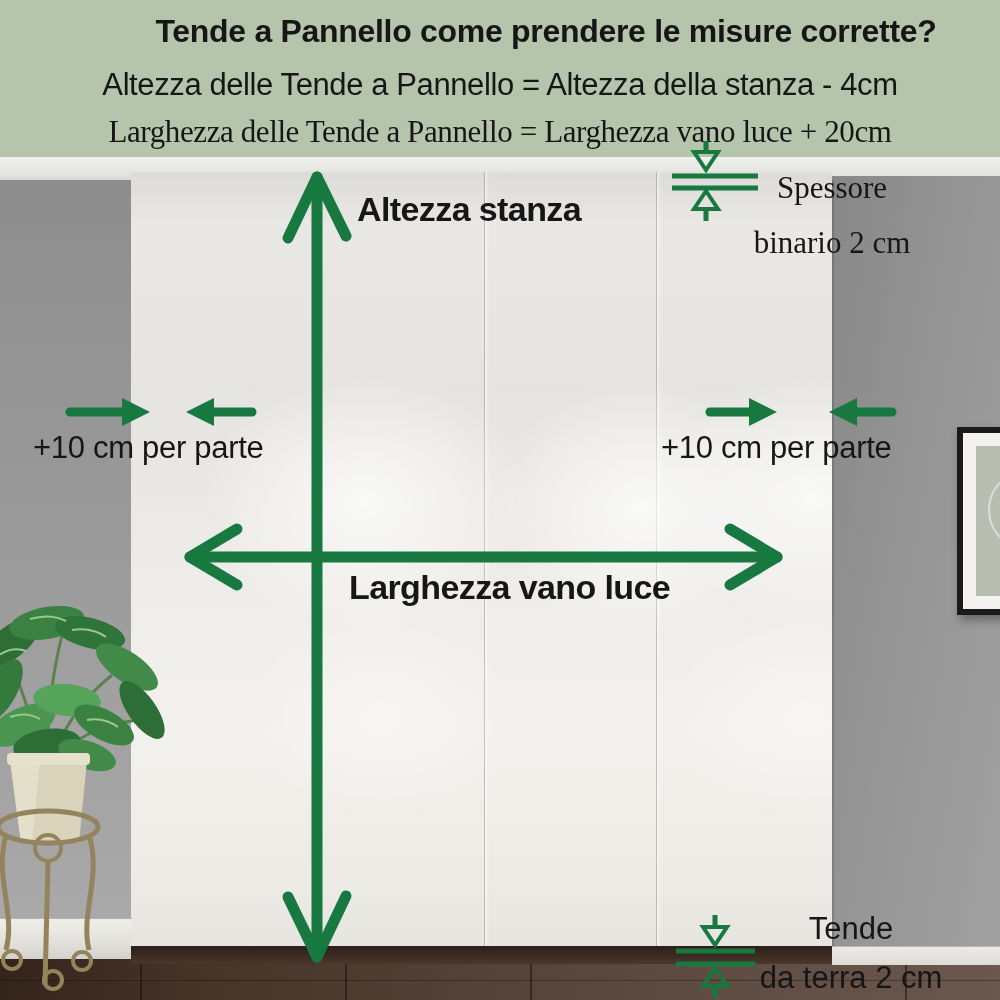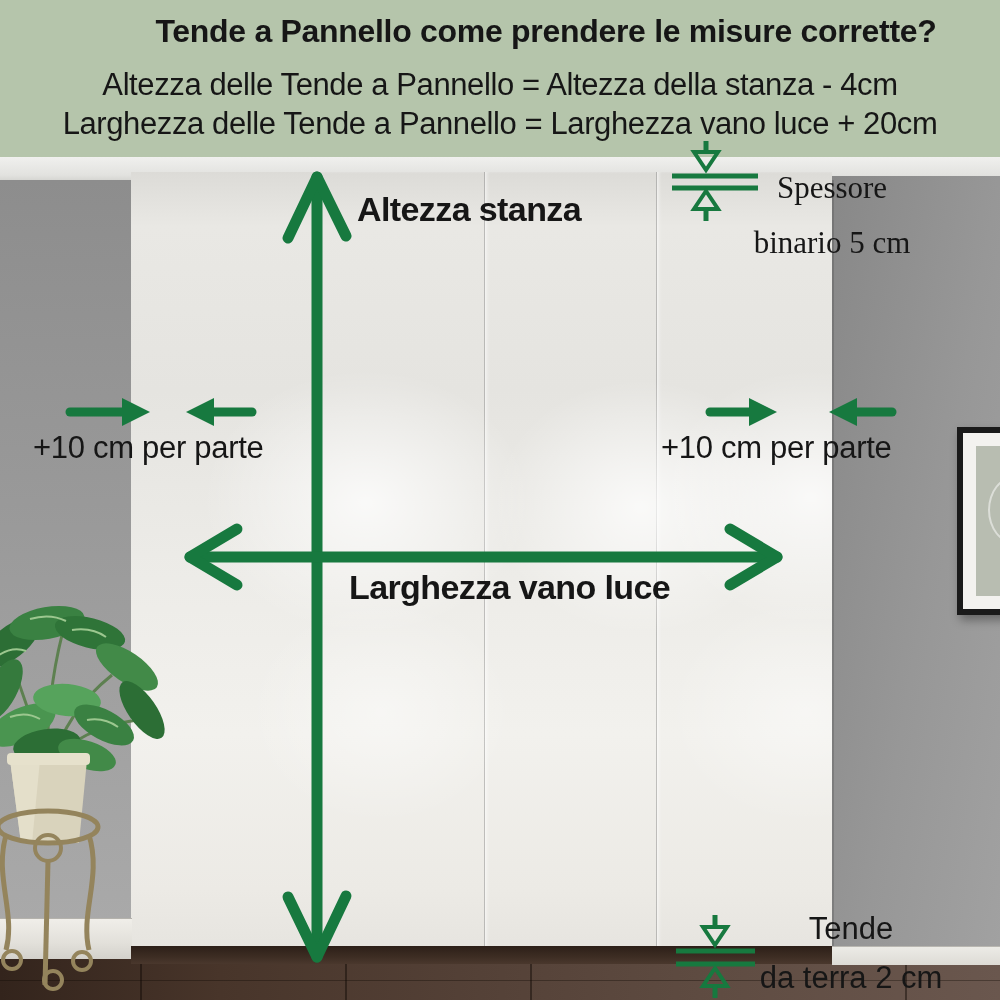--- a/index.html
+++ b/index.html
@@ -5,21 +5,21 @@
   html,body{margin:0;padding:0;background:#fff;}
   #page{position:relative;width:1000px;height:1000px;overflow:hidden;
         font-family:"Liberation Sans",sans-serif;color:var(--text,#161616);}
 
   
   #header{position:absolute;left:0;top:0;width:1000px;height:157px;
           background:var(--header-background,#b5c5ab);z-index:1;}
   .hline{position:absolute;left:0;width:1000px;text-align:center;white-space:nowrap;}
   #title{top:13px;font-size:32px;font-weight:700;letter-spacing:-0.3px;padding-left:46px;}
   #formula1{top:67px;font-size:31px;font-weight:400;letter-spacing:-0.4px;}
-  #formula2{top:106px;font-size:31px;font-weight:400;letter-spacing:-0.4px;}
+  #formula2{top:114px;font-size:31px;font-weight:400;letter-spacing:-0.4px;font-family:Liberation Serif, serif;}
 
   
   #ceiling{position:absolute;left:0;top:157px;width:1000px;height:26px;
            background:linear-gradient(180deg,#f0f0ee 0%,#e2e2df 70%,#cfcfcb 100%);z-index:2;}
   #left-wall{position:absolute;left:0;top:180px;width:132px;height:740px;
              background:linear-gradient(180deg,#8d8d8d 0%,#989898 40%,#a9a9a9 100%);z-index:2;}
   #right-wall{position:absolute;left:832px;top:176px;width:168px;height:772px;
               background:linear-gradient(100deg,#888 0%,#979797 55%,#a1a1a1 100%);z-index:2;}
   #corner-line{position:absolute;left:832px;top:180px;width:2px;height:768px;
                background:rgba(50,50,50,.22);z-index:3;}
@@ -206,20 +206,20 @@
       <line class="stroke thin" x1="715" y1="986" x2="715" y2="998"></line>
     </g>
   </svg>
 
   <div class="label" id="lbl-altezza">Altezza stanza</div>
   <div class="label" id="lbl-larghezza">Larghezza vano luce</div>
   <div class="label" id="lbl-plus-left">+10 cm per parte</div>
   <div class="label" id="lbl-plus-right">+10 cm per parte</div>
   <div class="label" id="lbl-rail">
     <div>Spessore</div>
-    <div>binario 5 cm</div>
+    <div>binario 2 cm</div>
   </div>
   <div class="label" id="lbl-floor">
     <div>Tende</div>
     <div>da terra 2 cm</div>
   </div>
 
 </div>
 
 </body></html>

